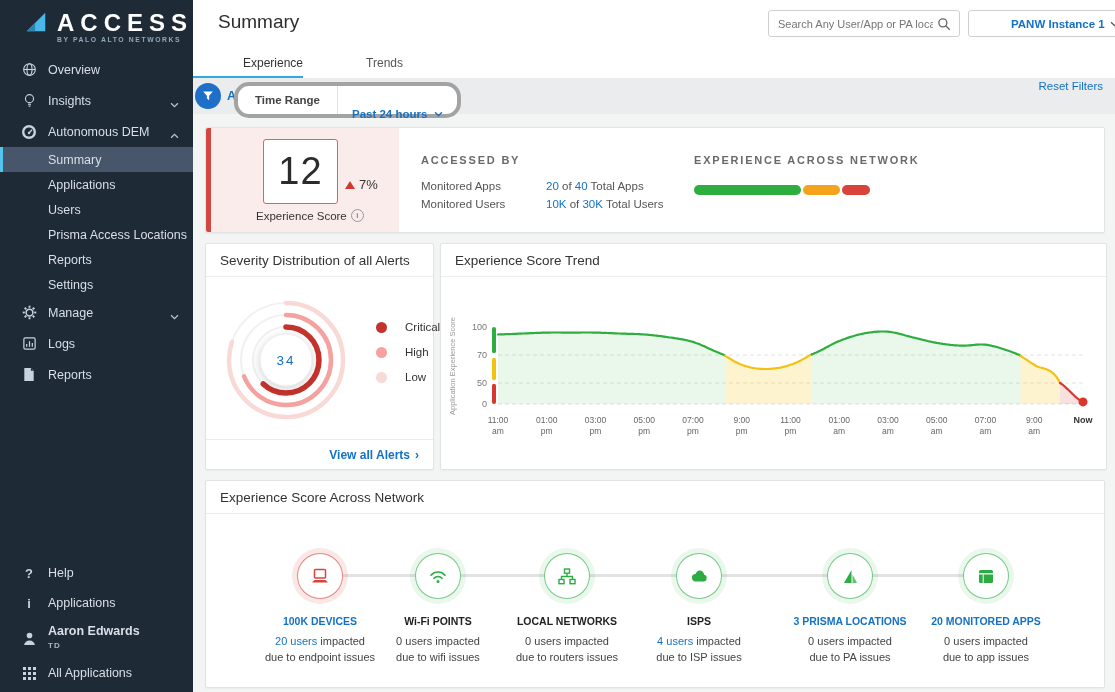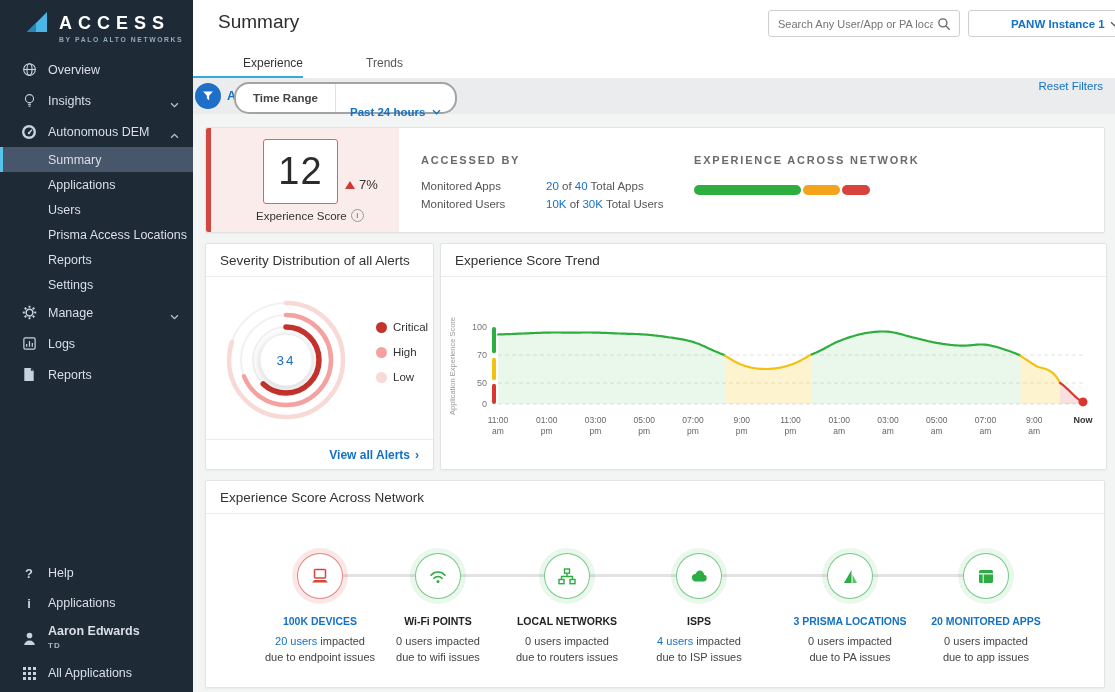--- a/index.html
+++ b/index.html
@@ -4,21 +4,21 @@
 <style>
   html,body{margin:0;padding:0;background:#fff;}
   body{width:1115px;height:692px;position:relative;overflow:hidden;
        font-family:"Liberation Sans","DejaVu Sans",sans-serif;color:#333;
        -webkit-font-smoothing:antialiased;}
 
   
   #sidebar{position:absolute;left:0;top:0;width:193px;height:692px;background:#1f2a37;z-index:5;}
   .logo-row{display:flex;align-items:flex-start;padding:11px 0 0 24px;}
   .logo-txt{margin-left:8px;}
-  .logo-title{color:#fff;font-size:18px;font-weight:700;letter-spacing:6px;line-height:24px;}
+  .logo-title{color:#fff;font-size:24px;font-weight:700;letter-spacing:6px;line-height:24px;}
   .logo-sub{color:#93a9bc;font-size:6.8px;letter-spacing:1.6px;margin-top:1px;font-weight:700;}
   .si{height:31px;display:flex;align-items:center;padding-left:21px;color:#d8dfe7;font-size:12.5px;position:relative;cursor:pointer;}
   .si .ic{width:16px;height:16px;margin-right:11px;display:flex;align-items:center;justify-content:center;flex:none;}
   .si .chev{position:absolute;right:14px;top:12px;}
   .sub{height:25px;display:flex;align-items:center;padding-left:48px;color:#d8dfe7;font-size:12.5px;position:relative;cursor:pointer;}
   .sub.selected{background:#47566a;}
   .sub.selected::before{content:"";position:absolute;left:0;top:0;bottom:0;width:3px;background:#56c5ed;}
   #sb-bottom{position:absolute;left:0;bottom:4px;width:100%;}
   .si .txt2{line-height:13px;}
   .role{font-size:8px;color:#aab7c2;letter-spacing:1px;font-weight:700;}
@@ -32,21 +32,21 @@
   #instance-dd{position:absolute;left:775px;top:10px;width:138px;height:25px;border:1px solid #cfcfcf;border-radius:3px;background:#fff;display:flex;align-items:center;justify-content:space-between;padding:0 10px 0 12px;cursor:pointer;}
   #instance-dd .lbl{font-size:11.5px;font-weight:700;color:#1471c5;padding-left:30px;}
   #tabbar{position:absolute;left:193px;top:48px;width:922px;height:30px;background:#fff;border-bottom:1px solid #dcdcdc;}
   .tab{position:absolute;top:0;height:30px;display:flex;align-items:center;justify-content:flex-end;font-size:12px;cursor:pointer;}
   #tab-exp{left:0;width:110px;color:#333;}
   #tab-exp::after{content:"";position:absolute;left:0;right:0;bottom:-1px;height:3px;background:#31a8e0;}
   #tab-trends{left:110px;width:100px;color:#555;}
   #filterbar{position:absolute;left:193px;top:78px;width:922px;height:36px;background:#ebeced;}
   #filter-btn{position:absolute;left:2px;top:5px;width:26px;height:26px;border-radius:50%;background:#1d6fc8;display:flex;align-items:center;justify-content:center;cursor:pointer;z-index:1;}
   #filter-partial{position:absolute;left:34px;top:11px;font-size:12.5px;font-weight:700;color:#1471c5;z-index:1;}
-  #tr-pill{position:absolute;left:41px;top:4px;height:28px;background:#fff;border:2px solid #a3a3a3;border-radius:15px;display:flex;align-items:center;z-index:2;}
+  #tr-pill{position:absolute;left:41px;top:4px;height:28px;background:#fff;border:4px solid #a3a3a3;border-radius:15px;display:flex;align-items:center;z-index:2;}
   #tr-pill .seg1{padding:0 17px;font-size:11.5px;font-weight:700;color:#444;border-right:1px solid #e2e2e2;height:100%;display:flex;align-items:center;}
   #tr-pill .seg2{padding:0 14px;font-size:11.5px;font-weight:700;color:#1471c5;display:flex;align-items:center;gap:7px;cursor:pointer;margin-top:28px;}
   #reset-filters{position:absolute;right:12px;top:2px;font-size:11.5px;color:#1471c5;cursor:pointer;}
 
   
   #content{position:absolute;left:193px;top:114px;width:922px;height:578px;background:#f3f4f4;}
   .card{position:absolute;background:#fff;border:1px solid #e3e3e3;border-radius:2px;box-shadow:0 1px 2px rgba(0,0,0,.04);}
   .card-title{font-size:13.5px;color:#333;padding:9px 14px 8px;border-bottom:1px solid #ececec;}
 
   
@@ -69,21 +69,21 @@
   #ean-legend{position:absolute;left:713px;top:43px;display:flex;gap:16px;}
   .leg-col{width:46px;}
   .leg-col .ll{font-size:11.5px;color:#333;font-weight:700;}
   .leg-underline{height:3px;width:42px;margin-top:3px;border-radius:2px;}
   .leg-col .lc{font-size:11.5px;margin-top:5px;}
 
   
   #card-severity{left:12px;top:129px;width:227px;height:225px;}
   #donut-svg{position:absolute;left:10px;top:46px;}
   #sev-legend{position:absolute;left:170px;top:77px;}
-  .sev-row{display:flex;align-items:center;gap:6px;margin-bottom:13px;font-size:11.5px;color:#333;}
+  .sev-row{display:flex;align-items:center;gap:18px;margin-bottom:13px;font-size:11.5px;color:#333;}
   .sev-dot{width:11px;height:11px;border-radius:50%;flex:none;}
   #sev-footer{position:absolute;left:0;bottom:0;width:100%;height:30px;border-top:1px solid #ececec;display:flex;align-items:center;justify-content:flex-end;padding-right:14px;box-sizing:border-box;}
   #view-alerts{font-size:12px;color:#1471c5;font-weight:700;cursor:pointer;display:flex;align-items:center;gap:5px;}
 
   
   #card-trend{left:247px;top:129px;width:665px;height:225px;}
   #trend-svg{position:absolute;left:0;top:36px;}
 
   
   #card-network{left:12px;top:366px;width:898px;height:206px;}

